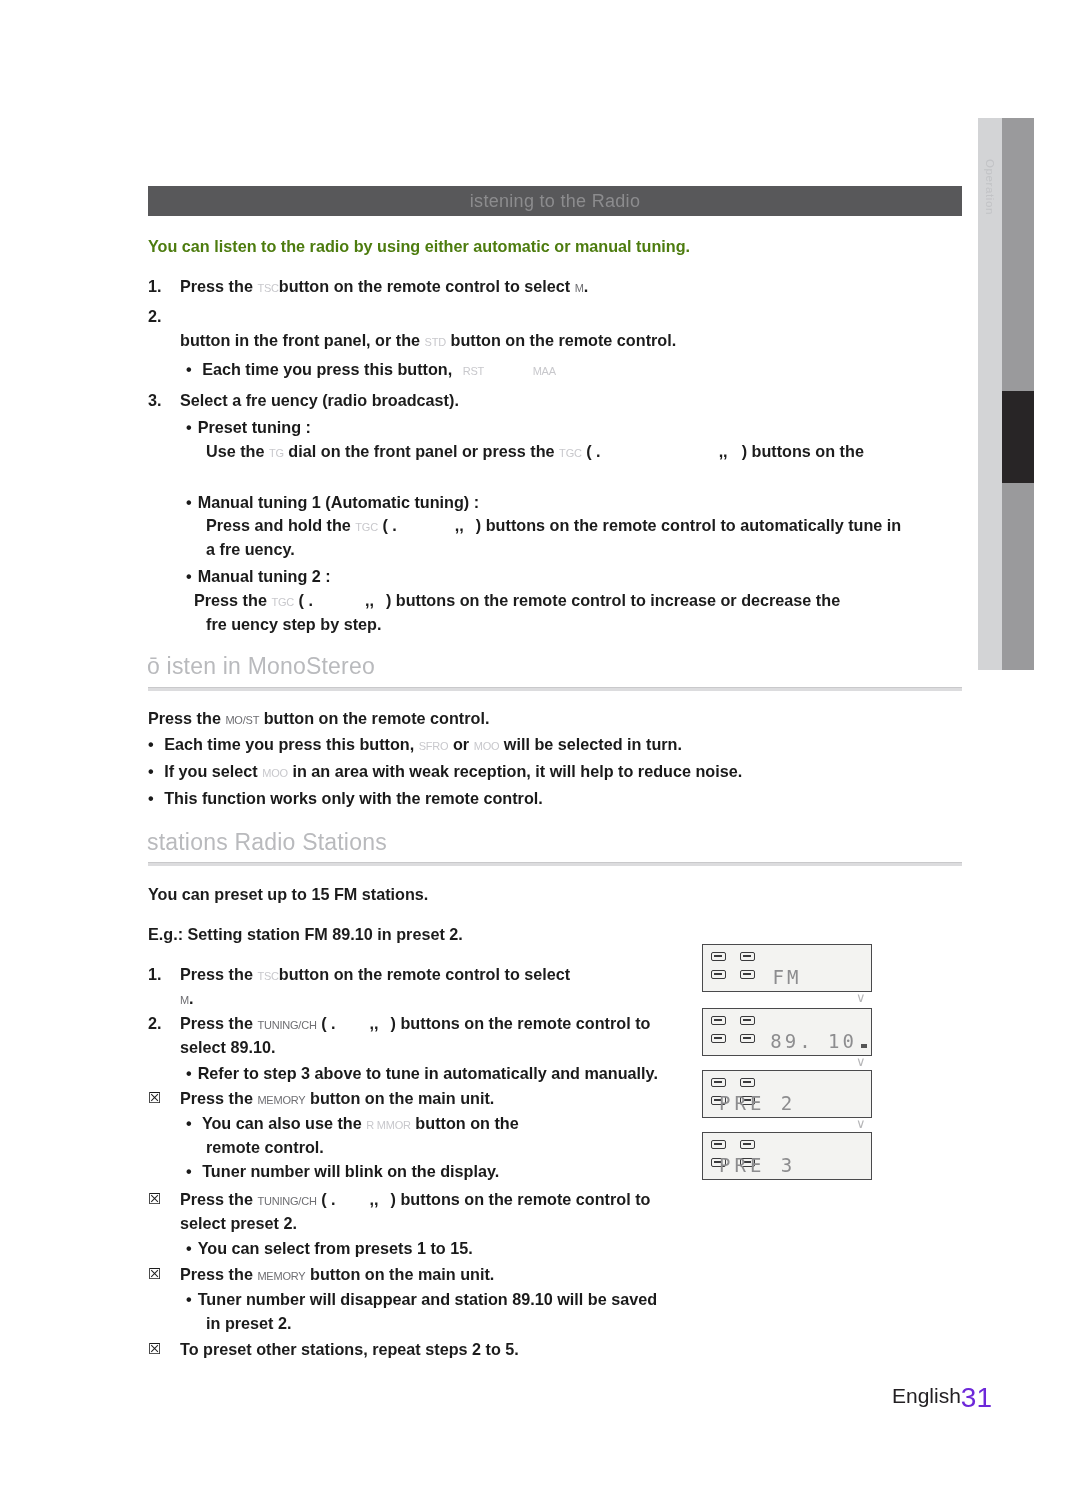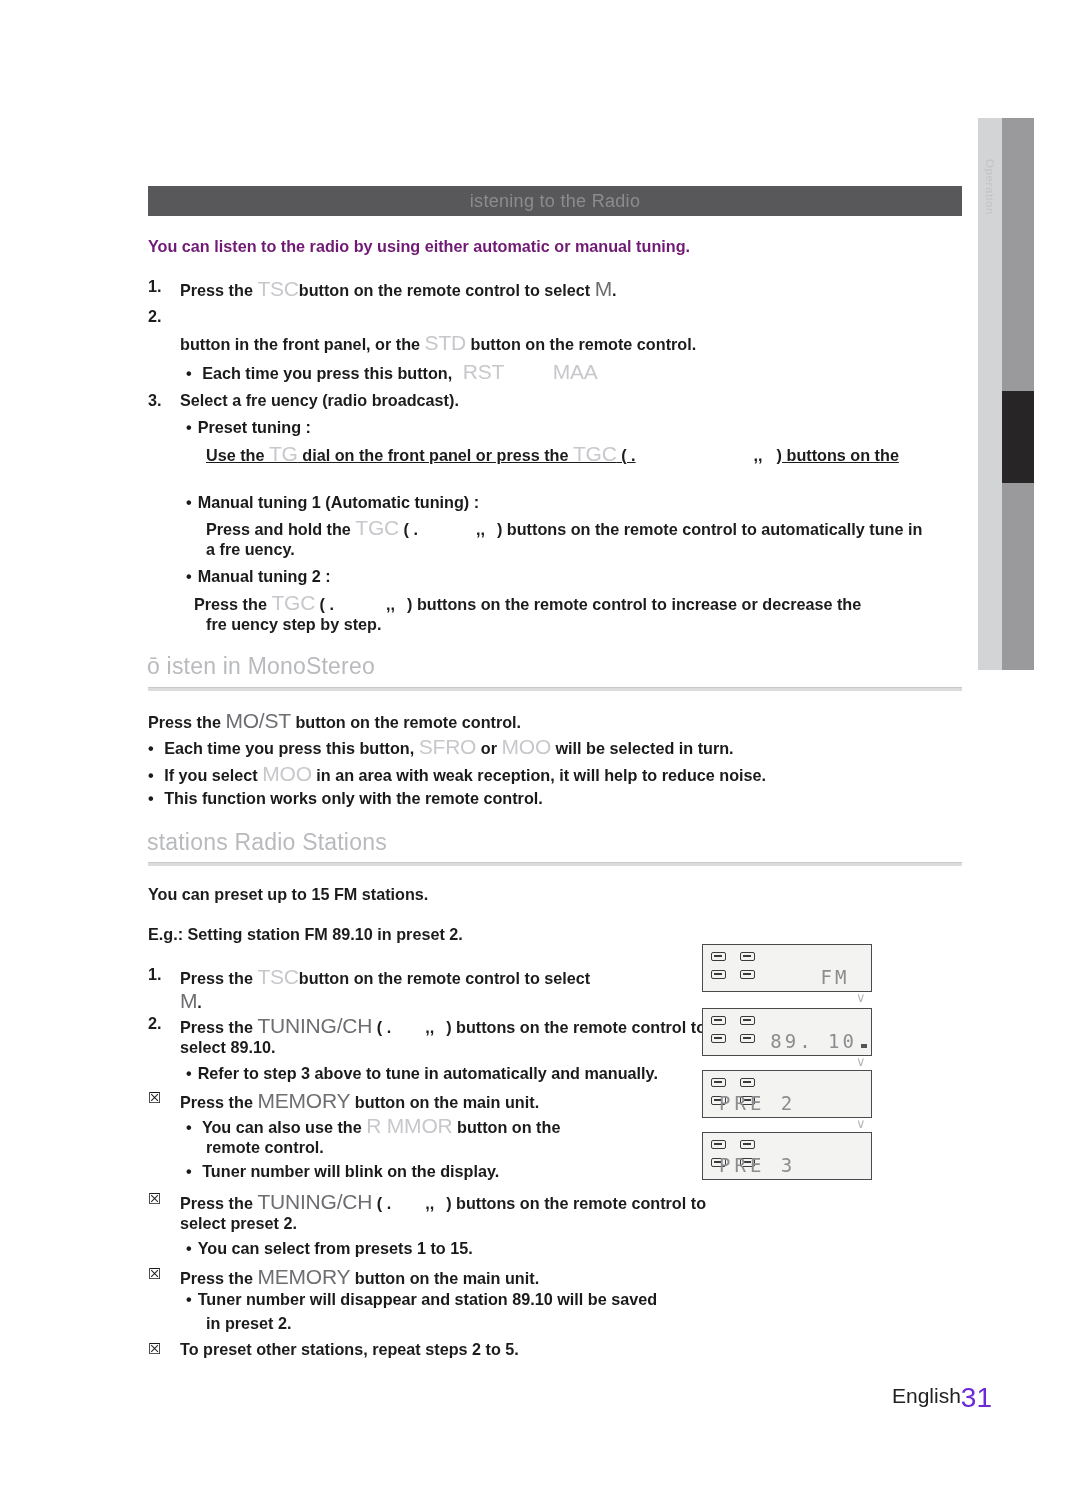--- a/index.html
+++ b/index.html
@@ -79,21 +79,21 @@
     color: #8c8c8e;
     letter-spacing: .3px;
   }
 
   
   .body-text {
     position: absolute;
     font-size: 16.2px;
     font-weight: bold;
     line-height: 1.0;
-    color: #701a75;
+    color: #4d7c0f;
     white-space: nowrap;
   }
   .para {
     position: absolute;
     font-size: 16.2px;
     font-weight: bold;
     color: #1c1c1c;
   }
   .num {
     position: absolute;
@@ -106,21 +106,21 @@
     color: #c8c8cc;
     font-weight: normal;
     letter-spacing: .2px;
   }
   .ghost-dark {
     color: #6e6e72;
     font-weight: normal;
   }
   .mini {
     font-weight: normal;
-    font-size: 21px;
+    font-size: 11px;
     letter-spacing: -.2px;
     margin-top: 24px;
   }
   .bullet {
     position: absolute;
     font-size: 16.2px;
     font-weight: bold;
   }
   .bullet:before {
     content: "\2022";
@@ -183,21 +183,20 @@
   .lcd-text {
     position: absolute;
     bottom: 3px;
     left: 0;
     width: 100%;
     text-align: center;
     font-family: "DejaVu Sans Mono", monospace;
     font-size: 19px;
     letter-spacing: 3px;
     color: #8d8d8f;
-    padding-left: 48px;
   }
   .lcd-text.right {
     text-align: right;
     padding-right: 14px;
     box-sizing: border-box;
   }
   .lcd-text.left {
     text-align: left;
     padding-left: 16px;
     box-sizing: border-box;
@@ -262,21 +261,21 @@
   <div class="bullet" style="left:186px; top:360px; white-space:nowrap;">
     <span>Each time you press this button,</span>
     <span class="ghost mini" style="margin-left:6px;">RST</span>
     <span class="ghost mini" style="margin-left:44px;">MAA</span>
   </div>
 
   <div class="num" style="left:148px; top:391px;">3.</div>
   <div class="para" style="left:180px; top:391px; white-space:nowrap;">Select a fre uency (radio broadcast).</div>
 
   <div class="bullet" style="left:186px; top:418px; white-space:nowrap;">Preset tuning :</div>
-  <div class="para" style="left:206px; top:442px; white-space:nowrap;text-decoration:underline;">
+  <div class="para" style="left:206px; top:442px; white-space:nowrap;">
     <span>Use the </span><span class="ghost mini">TG</span><span> dial on the front panel or press the </span><span class="ghost mini">TGC</span><span> ( .</span><span style="margin-left:118px;">,,</span><span style="margin-left:14px;">) buttons on the</span>
   </div>
 
   <div class="bullet" style="left:186px; top:493px; white-space:nowrap;">Manual tuning 1 (Automatic tuning) :</div>
   <div class="para" style="left:206px; top:516px; white-space:nowrap;">
     <span>Press and hold the </span><span class="ghost mini">TGC</span><span> ( .</span><span style="margin-left:58px;">,,</span><span style="margin-left:12px;">) buttons on the remote control to automatically tune in</span>
   </div>
   <div class="para" style="left:206px; top:540px; white-space:nowrap;">a fre uency.</div>
 
   <div class="bullet" style="left:186px; top:567px; white-space:nowrap;">Manual tuning 2 :</div>

